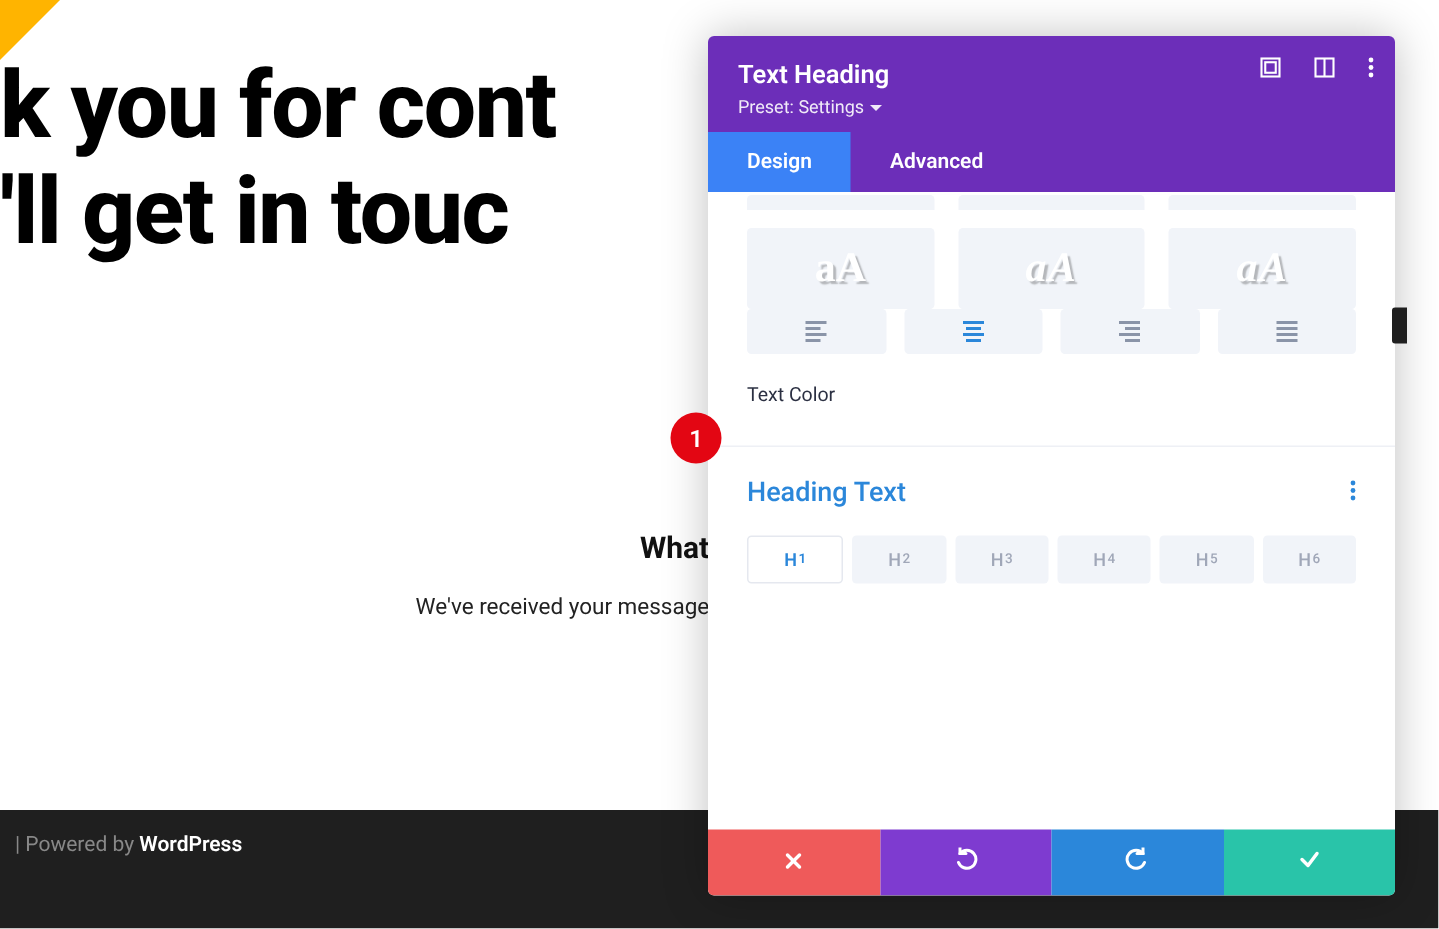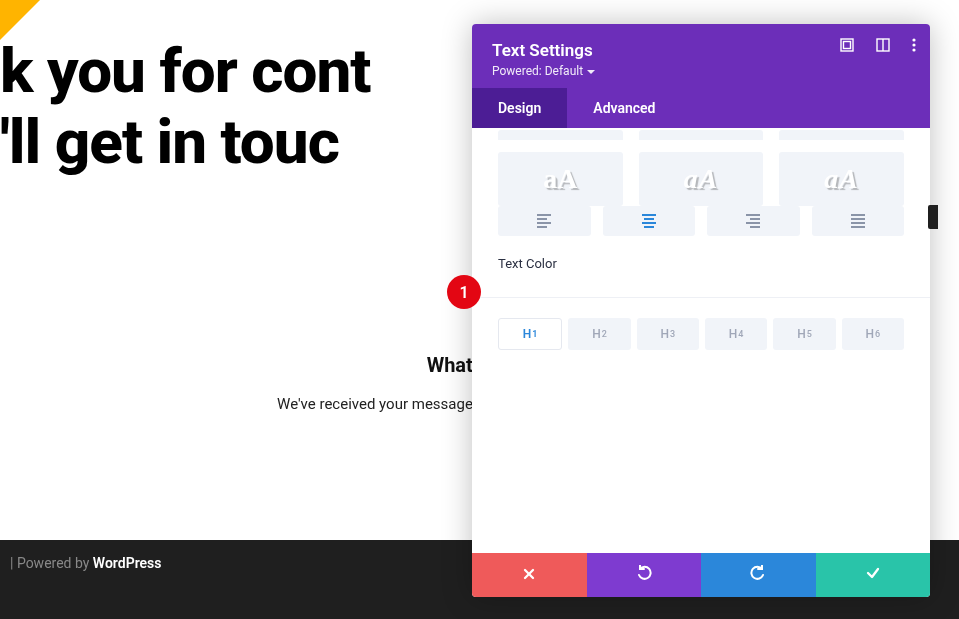--- a/index.html
+++ b/index.html
@@ -17,21 +17,21 @@
 
 .panel { position: absolute; top: 24px; left: 472px; width: 458px; height: 573px; background: #fff; border-radius: 4px; box-shadow: 0 0 30px rgba(0,0,0,0.25); overflow: hidden; display: flex; flex-direction: column; }
 .panel-header { background: #6c2eb9; color: #fff; padding: 16px 20px 10px; position: relative; }
 .panel-title { font-size: 17px; font-weight: 600; }
 .panel-preset { font-size: 12px; margin-top: 4px; opacity: 0.9; }
 .panel-icons { position: absolute; right: 14px; top: 14px; display: flex; gap: 22px; align-items: center; font-size: 14px; }
 .panel-icons span { cursor: pointer; }
 
 .tabs { display: flex; background: #6c2eb9; }
 .tab { flex: 0 0 auto; padding: 12px 26px; color: #fff; font-weight: 600; font-size: 14px; cursor: pointer; }
-.tab.active { background: #4c1d95; }
+.tab.active { background: #3b82f6; }
 
 .panel-body { flex: 1; overflow-y: auto; background: #fff; padding: 0 26px 12px; }
 
 .opt-row { display: flex; gap: 16px; margin-top: 2px; }
 .opt-card { flex: 1; height: 60px; background: #f1f4f9; border-radius: 3px; }
 .opt-card.tall { height: 54px; display: flex; align-items: center; justify-content: center; }
 .aa { font-family: 'Georgia', serif; font-weight: 700; font-size: 28px; color: #fff; text-shadow: 2px 2px 1px rgba(0,0,0,0.25); }
 .aa.i { font-style: italic; font-family: Georgia, serif; letter-spacing: 1px;}
 
 .sec-label { font-size: 13px; color: #2b3042; margin-top: 20px; margin-bottom: 10px; }
@@ -92,23 +92,23 @@
 </div>
 
 <div class="footer-bar">
   <span> | Powered by </span><span class="wp">WordPress</span>
 </div>
 
 <div class="edge-handle"></div>
 
 <div class="panel">
   <div class="panel-header">
-    <div class="panel-title">Text Settings</div>
+    <div class="panel-title">Text Heading</div>
     <div class="panel-preset">
-      <span>Powered: Default</span><span class="tri-down"></span>
+      <span>Preset: Settings</span><span class="tri-down"></span>
     </div>
     <div class="panel-icons">
       <span>
         <svg width="14" height="14" viewBox="0 0 14 14" stroke="#fff" fill="none" stroke-width="1.4">
             <rect x="1" y="1" width="12" height="12"></rect>
             <rect x="3.5" y="3.5" width="7" height="7"></rect>
           </svg>
       </span>
       <span>
         <svg width="14" height="14" viewBox="0 0 14 14" stroke="#fff" fill="none" stroke-width="1.4">
@@ -181,20 +181,30 @@
             <span></span>
             <span></span>
           </div>
         </div>
     </div>
 
     <div class="sec-label">Text Color</div>
 
     <div class="divider"></div>
 
+    <div class="section-row">
+      <div class="section-title">Heading Text</div>
+      <div class="dots-vert">
+        <svg width="4" height="14" viewBox="0 0 4 14" fill="#2b87da">
+            <circle cx="2" cy="2" r="1.6"></circle>
+            <circle cx="2" cy="7" r="1.6"></circle>
+            <circle cx="2" cy="12" r="1.6"></circle>
+          </svg>
+      </div>
+    </div>
 
     <div class="h-tabs">
       <div class="h-tab active">H<sub>1</sub></div>
       <div class="h-tab">H<sub>2</sub></div>
       <div class="h-tab">H<sub>3</sub></div>
       <div class="h-tab">H<sub>4</sub></div>
       <div class="h-tab">H<sub>5</sub></div>
       <div class="h-tab">H<sub>6</sub></div>
     </div>
 

